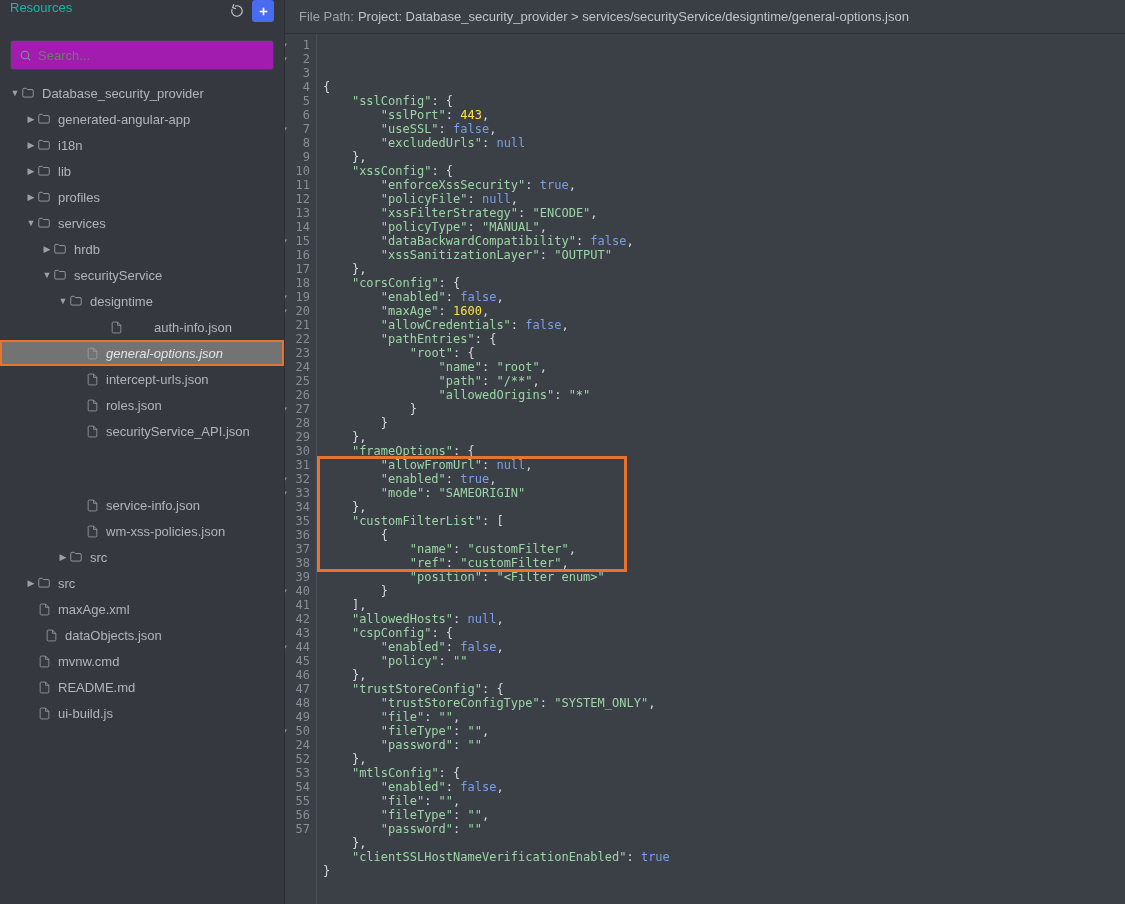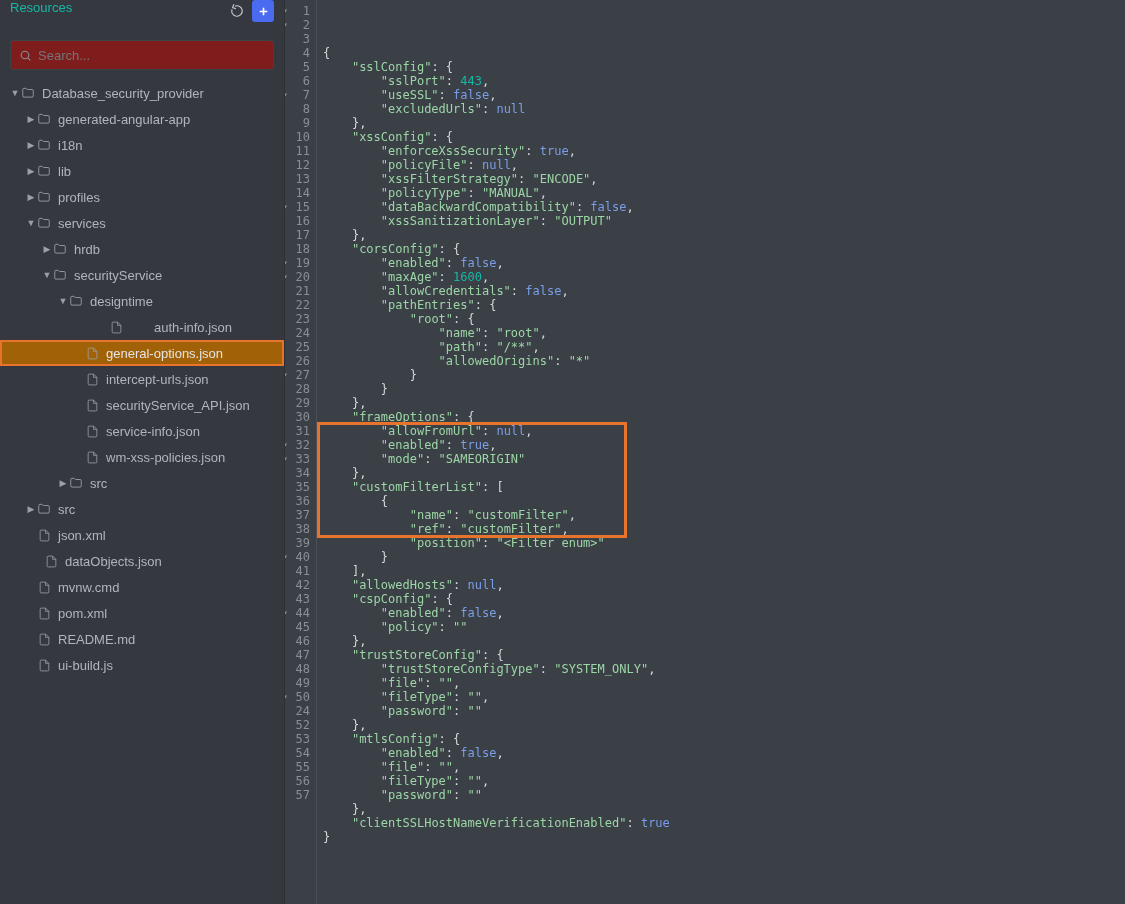--- a/index.html
+++ b/index.html
@@ -35,21 +35,21 @@
   border-radius: 3px;
   color: #c3c7cd;
 }
 .icon-btn.plus { background: #4a6af0; color: #fff; width: 22px; height: 22px; }
 .search-row {
   padding: 6px 10px 10px 10px;
 }
 .search-box {
   display: flex;
   align-items: center;
-  background: #7f1d1d;
+  background: #a21caf;
   border: 1px solid #3e434a;
   border-radius: 3px;
   height: 30px;
   padding: 0 8px;
   color: #8b9099;
 }
 .search-box input {
   flex: 1;
   border: none;
   background: transparent;
@@ -65,22 +65,23 @@
 }
 .tree-item {
   height: 26px;
   display: flex;
   align-items: center;
   cursor: pointer;
   color: #b0b5bc;
   white-space: nowrap;
 }
 .tree-item.selected {
-  background: #a16207;
+  background: #737373;
   color: #e2e4e8;
+  font-style: italic;
 }
 .tree-item.highlighted {
   outline: 2px solid #e8732d;
   outline-offset: -2px;
 }
 .caret {
   width: 10px;
   display: inline-flex;
   font-size: 9px;
   color: #9aa0a8;
@@ -145,21 +146,21 @@
   line-height: 14px;
   padding-top: 4px;
   padding-left: 6px;
   white-space: pre;
   color: #d6d9dd;
   position: relative;
 }
 .code .w { color: #d6d9dd; }   
 .code .k { color: #9cd6a6; }   
 .code .s { color: #9cd6a6; }   
-.code .n { color: #14b8a6; }   
+.code .n { color: #fde047; }   
 .code .b { color: #7a9ee8; }   
 .code .p { color: #d6d9dd; }   
 
 .highlight-box {
   position: absolute;
   border: 3px solid #e8732d;
   pointer-events: none;
 }
 
 .refresh-svg { transform: scaleX(-1) rotate(-20deg); }
@@ -305,40 +306,50 @@
         <span class="tree-label">intercept-urls.json</span>
       </div>
       <div class="tree-item" style="padding-left: 74px;">
         <span class="caret invisible">▶</span>
         <span class="type-icon">
           <svg width="13" height="13" viewBox="0 0 24 24" fill="none" stroke="currentColor" stroke-width="1.5">
             <path d="M14 2H6a2 2 0 0 0-2 2v16a2 2 0 0 0 2 2h12a2 2 0 0 0 2-2V8z"></path>
             <polyline points="14 2 14 8 20 8"></polyline>
           </svg>
         </span>
+        <span class="tree-label">roles.json</span>
+      </div>
+      <div class="tree-item" style="padding-left: 74px;">
+        <span class="caret invisible">▶</span>
+        <span class="type-icon">
+          <svg width="13" height="13" viewBox="0 0 24 24" fill="none" stroke="currentColor" stroke-width="1.5">
+            <path d="M14 2H6a2 2 0 0 0-2 2v16a2 2 0 0 0 2 2h12a2 2 0 0 0 2-2V8z"></path>
+            <polyline points="14 2 14 8 20 8"></polyline>
+          </svg>
+        </span>
         <span class="tree-label">securityService_API.json</span>
       </div>
+      <div class="tree-item" style="padding-left: 74px; margin-top: 48px;">
+        <span class="caret invisible">▶</span>
+        <span class="type-icon">
+          <svg width="13" height="13" viewBox="0 0 24 24" fill="none" stroke="currentColor" stroke-width="1.5">
+            <path d="M14 2H6a2 2 0 0 0-2 2v16a2 2 0 0 0 2 2h12a2 2 0 0 0 2-2V8z"></path>
+            <polyline points="14 2 14 8 20 8"></polyline>
+          </svg>
+        </span>
+        <span class="tree-label">service-info.json</span>
+      </div>
       <div class="tree-item" style="padding-left: 74px;">
         <span class="caret invisible">▶</span>
         <span class="type-icon">
           <svg width="13" height="13" viewBox="0 0 24 24" fill="none" stroke="currentColor" stroke-width="1.5">
             <path d="M14 2H6a2 2 0 0 0-2 2v16a2 2 0 0 0 2 2h12a2 2 0 0 0 2-2V8z"></path>
             <polyline points="14 2 14 8 20 8"></polyline>
           </svg>
         </span>
-        <span class="tree-label">service-info.json</span>
-      </div>
-      <div class="tree-item" style="padding-left: 74px;">
-        <span class="caret invisible">▶</span>
-        <span class="type-icon">
-          <svg width="13" height="13" viewBox="0 0 24 24" fill="none" stroke="currentColor" stroke-width="1.5">
-            <path d="M14 2H6a2 2 0 0 0-2 2v16a2 2 0 0 0 2 2h12a2 2 0 0 0 2-2V8z"></path>
-            <polyline points="14 2 14 8 20 8"></polyline>
-          </svg>
-        </span>
         <span class="tree-label">wm-xss-policies.json</span>
       </div>
       <div class="tree-item" style="padding-left: 58px;">
         <span class="caret">▶</span>
         <span class="type-icon">
           <svg width="14" height="14" viewBox="0 0 24 24" fill="none" stroke="currentColor" stroke-width="1.5">
             <path d="M3 6a2 2 0 0 1 2-2h4l2 2h8a2 2 0 0 1 2 2v9a2 2 0 0 1-2 2H5a2 2 0 0 1-2-2z"></path>
           </svg>
         </span>
         <span class="tree-label">src</span>
@@ -353,51 +364,41 @@
         <span class="tree-label">src</span>
       </div>
       <div class="tree-item" style="padding-left: 26px;">
         <span class="caret invisible">▶</span>
         <span class="type-icon">
           <svg width="13" height="13" viewBox="0 0 24 24" fill="none" stroke="currentColor" stroke-width="1.5">
             <path d="M14 2H6a2 2 0 0 0-2 2v16a2 2 0 0 0 2 2h12a2 2 0 0 0 2-2V8z"></path>
             <polyline points="14 2 14 8 20 8"></polyline>
           </svg>
         </span>
-        <span class="tree-label">json.xml</span>
+        <span class="tree-label">maxAge.xml</span>
       </div>
       <div class="tree-item" style="padding-left: 33px;">
         <span class="caret invisible">▶</span>
         <span class="type-icon">
           <svg width="13" height="13" viewBox="0 0 24 24" fill="none" stroke="currentColor" stroke-width="1.5">
             <path d="M14 2H6a2 2 0 0 0-2 2v16a2 2 0 0 0 2 2h12a2 2 0 0 0 2-2V8z"></path>
             <polyline points="14 2 14 8 20 8"></polyline>
           </svg>
         </span>
         <span class="tree-label">dataObjects.json</span>
       </div>
       <div class="tree-item" style="padding-left: 26px;">
         <span class="caret invisible">▶</span>
         <span class="type-icon">
           <svg width="13" height="13" viewBox="0 0 24 24" fill="none" stroke="currentColor" stroke-width="1.5">
             <path d="M14 2H6a2 2 0 0 0-2 2v16a2 2 0 0 0 2 2h12a2 2 0 0 0 2-2V8z"></path>
             <polyline points="14 2 14 8 20 8"></polyline>
           </svg>
         </span>
         <span class="tree-label">mvnw.cmd</span>
-      </div>
-      <div class="tree-item" style="padding-left: 26px;">
-        <span class="caret invisible">▶</span>
-        <span class="type-icon">
-          <svg width="13" height="13" viewBox="0 0 24 24" fill="none" stroke="currentColor" stroke-width="1.5">
-            <path d="M14 2H6a2 2 0 0 0-2 2v16a2 2 0 0 0 2 2h12a2 2 0 0 0 2-2V8z"></path>
-            <polyline points="14 2 14 8 20 8"></polyline>
-          </svg>
-        </span>
-        <span class="tree-label">pom.xml</span>
       </div>
       <div class="tree-item" style="padding-left: 26px;">
         <span class="caret invisible">▶</span>
         <span class="type-icon">
           <svg width="13" height="13" viewBox="0 0 24 24" fill="none" stroke="currentColor" stroke-width="1.5">
             <path d="M14 2H6a2 2 0 0 0-2 2v16a2 2 0 0 0 2 2h12a2 2 0 0 0 2-2V8z"></path>
             <polyline points="14 2 14 8 20 8"></polyline>
           </svg>
         </span>
         <span class="tree-label">README.md</span>
@@ -409,20 +410,24 @@
             <path d="M14 2H6a2 2 0 0 0-2 2v16a2 2 0 0 0 2 2h12a2 2 0 0 0 2-2V8z"></path>
             <polyline points="14 2 14 8 20 8"></polyline>
           </svg>
         </span>
         <span class="tree-label">ui-build.js</span>
       </div>
     </div>
 </div>
 
 <div class="main">
+  <div class="path-bar">
+    <span class="lbl">File Path:</span>
+    <span>Project: Database_security_provider &gt; services/securityService/designtime/general-options.json</span>
+  </div>
   <div class="editor-wrap">
     <div class="gutter" id="gutter">
         <div class="ln fold">1</div>
         <div class="ln fold">2</div>
         <div class="ln">3</div>
         <div class="ln">4</div>
         <div class="ln">5</div>
         <div class="ln">6</div>
         <div class="ln fold">7</div>
         <div class="ln">8</div>

